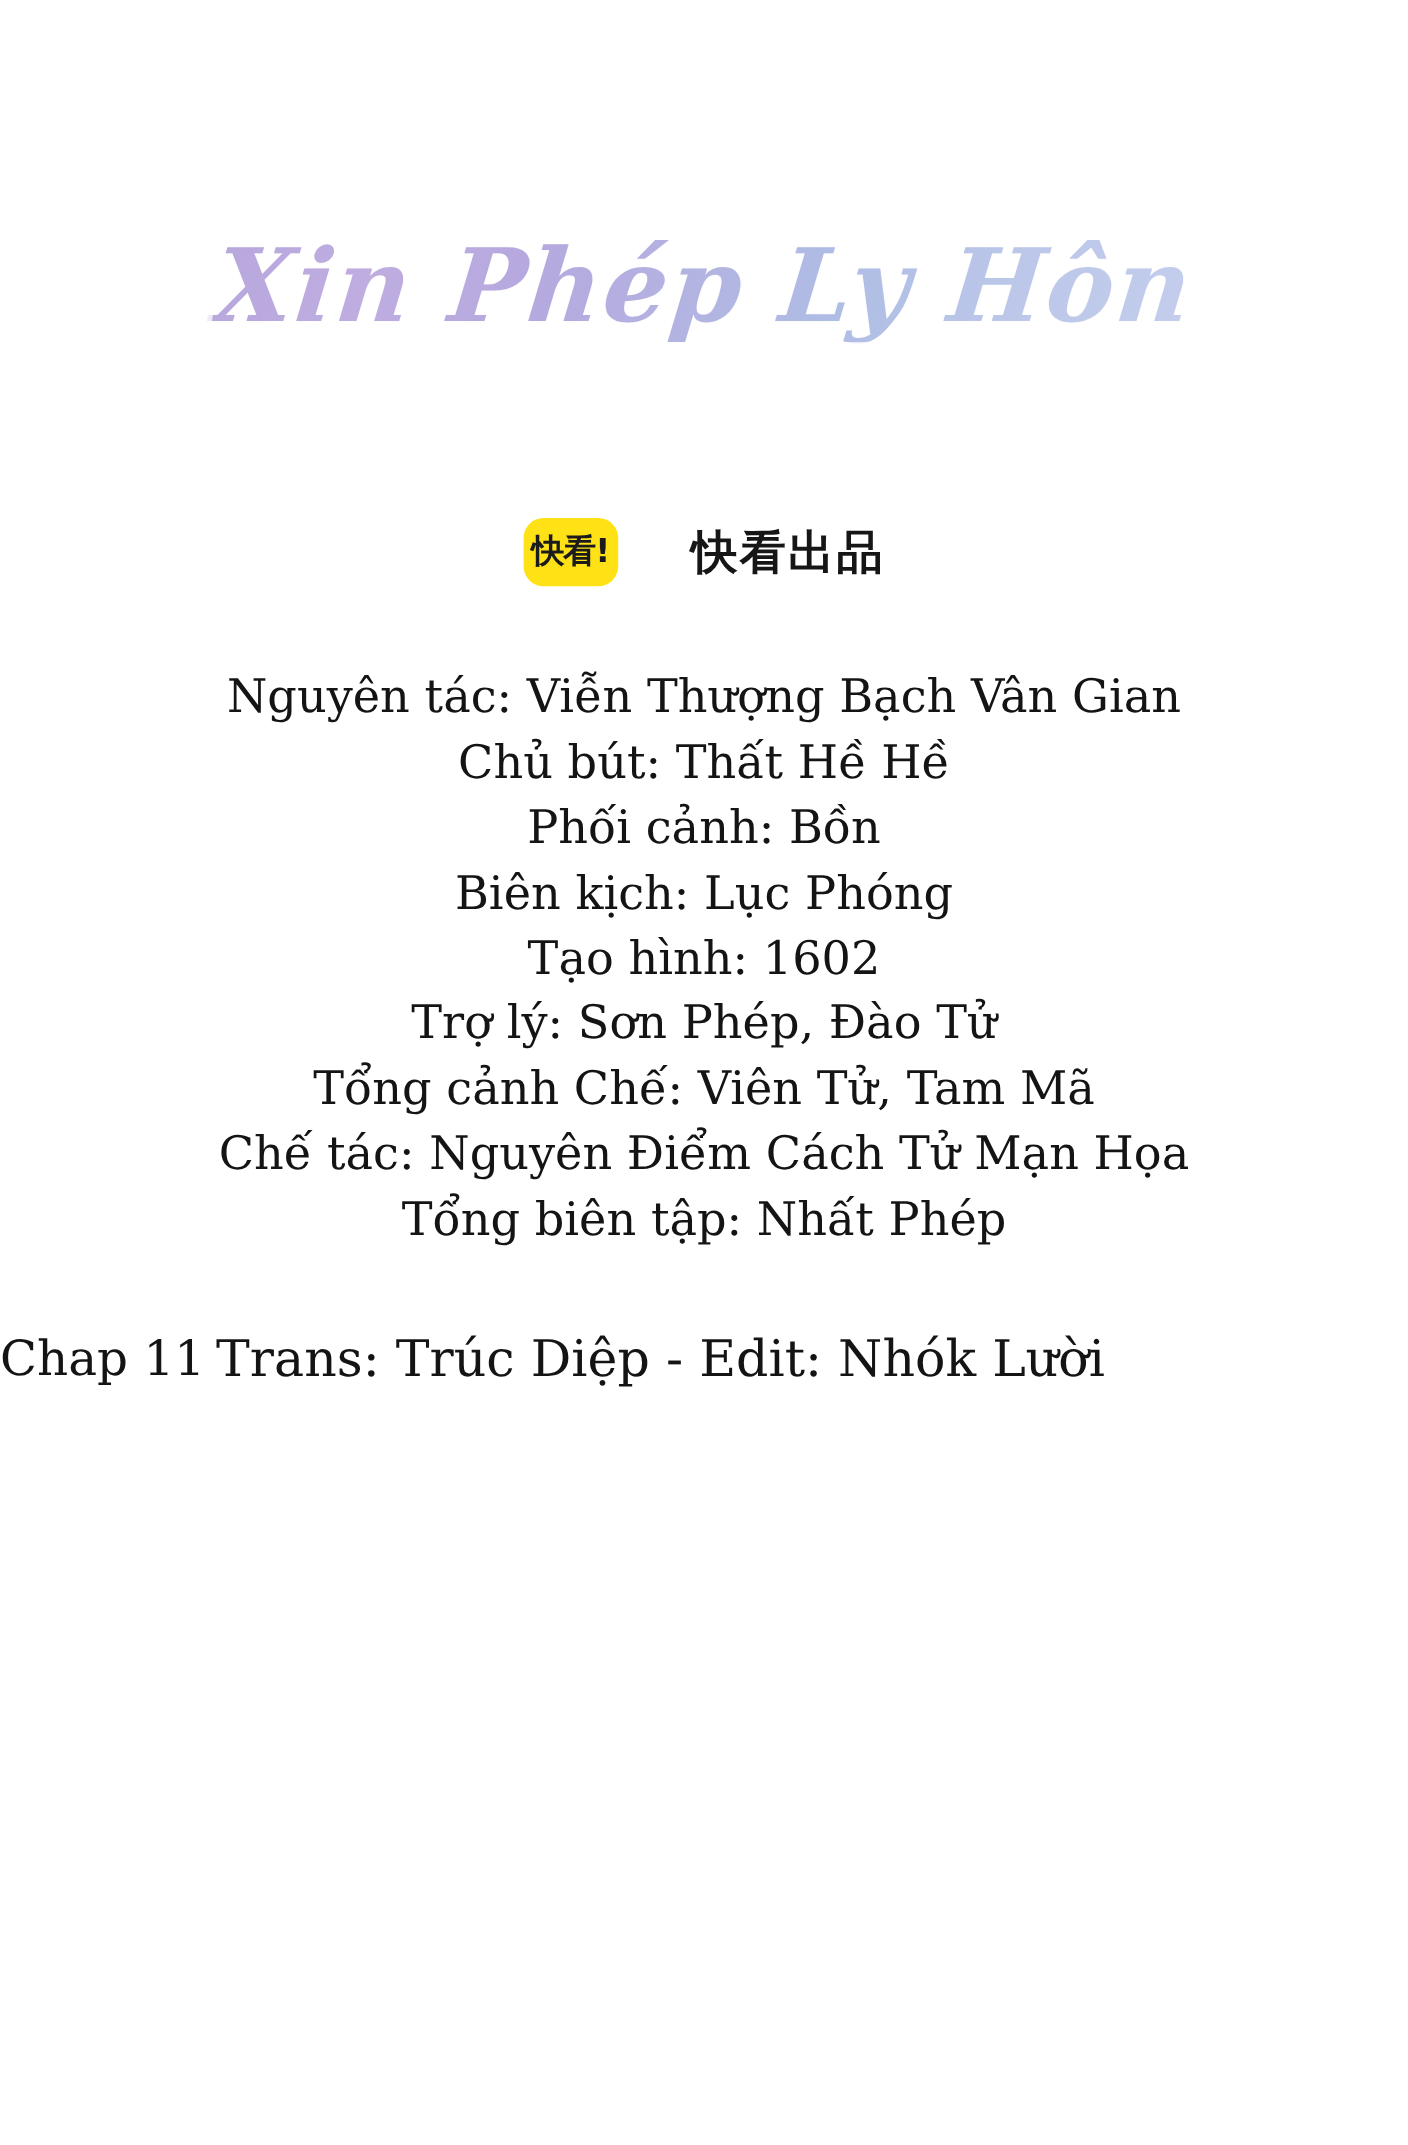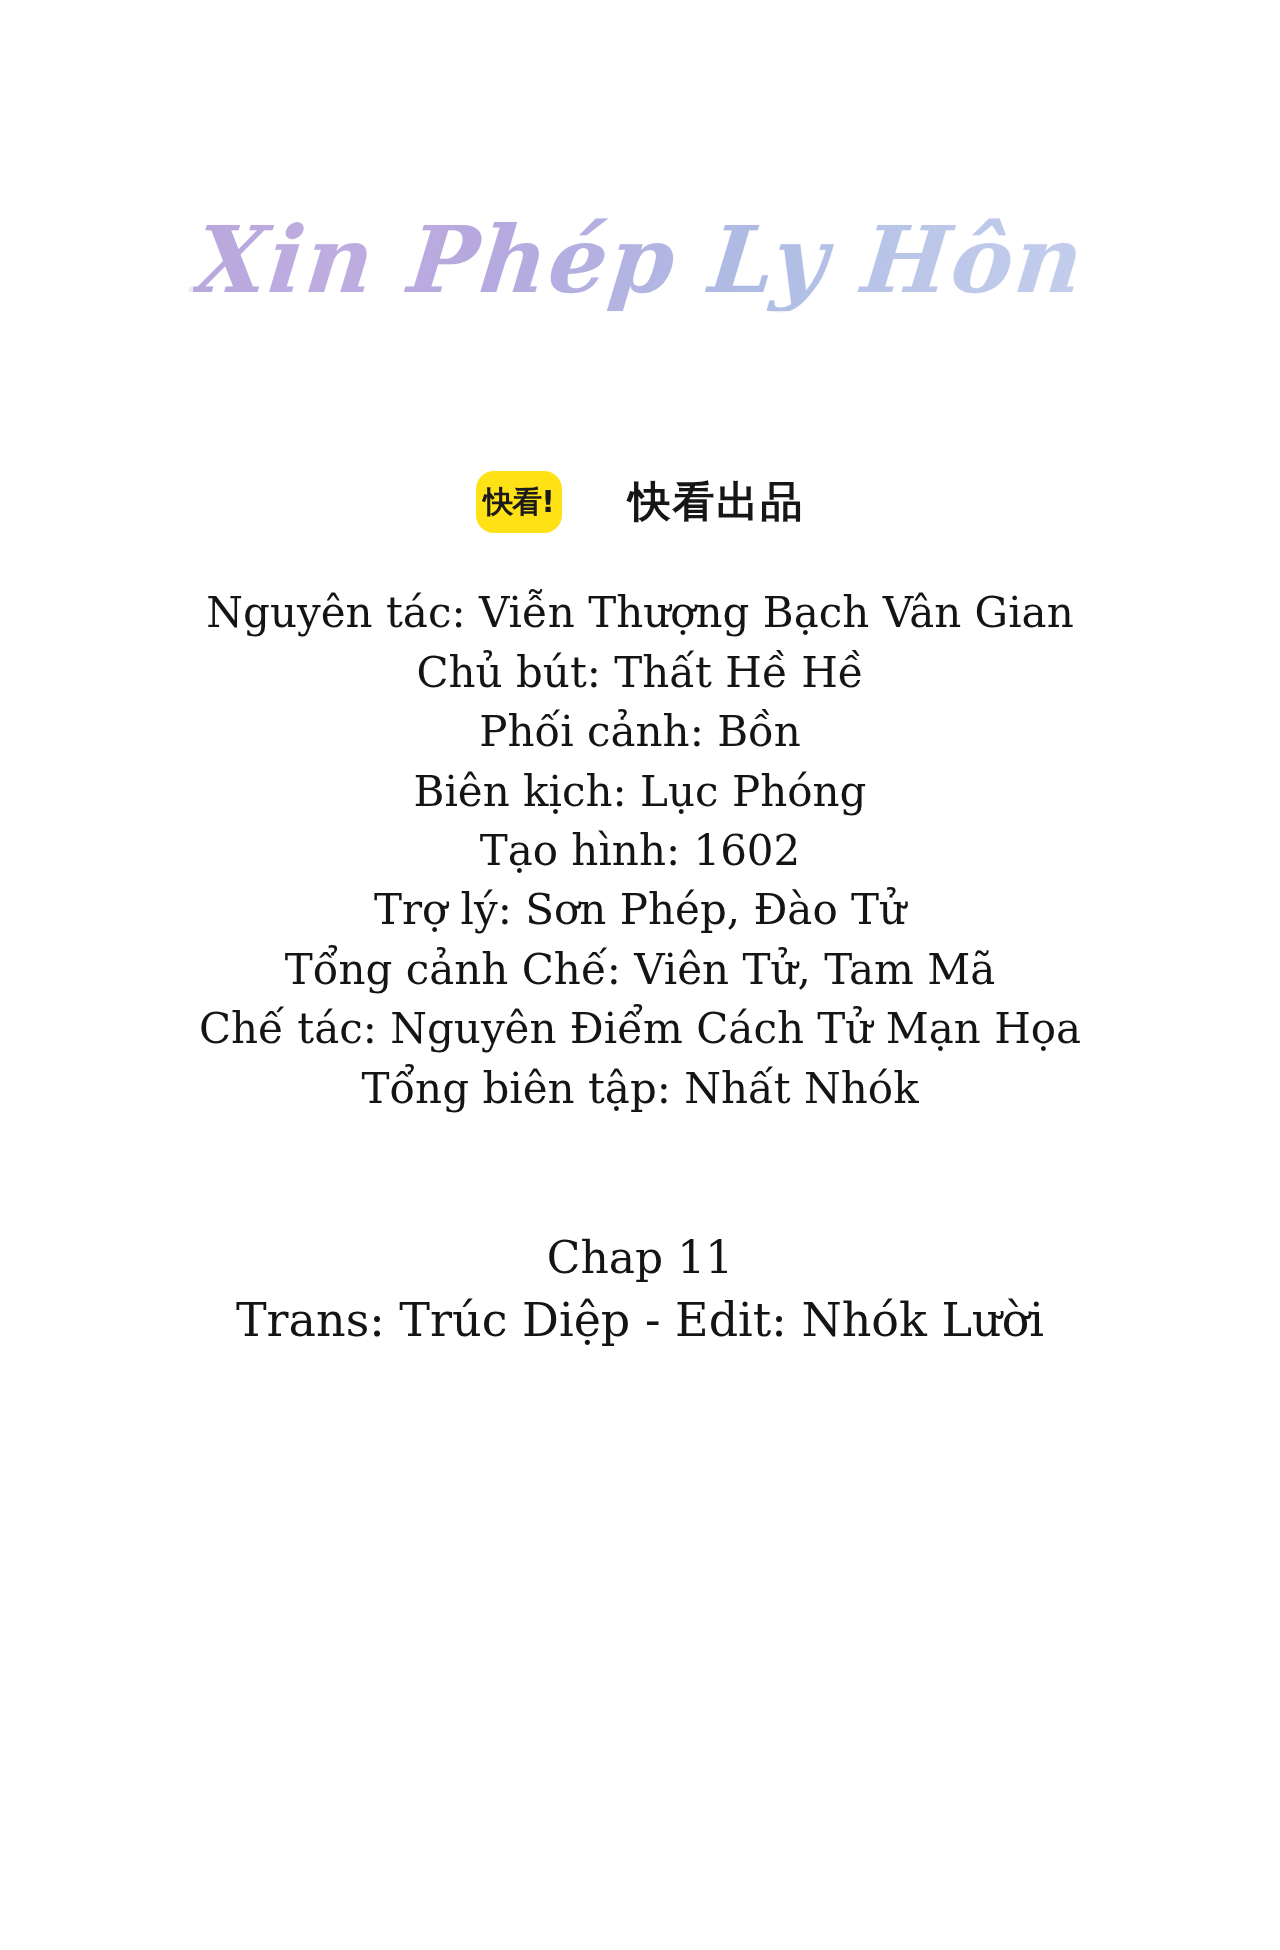--- a/index.html
+++ b/index.html
@@ -83,42 +83,42 @@
     font-family: "DejaVu Sans", sans-serif;
     font-weight: 700;
     font-size: 42px;
     color: #161616;
     letter-spacing: 2px;
     margin-left: 45px;
   }
 
   
   .credits {
-    margin-top: 52px;
+    margin-top: 72px;
     width: 100%;
     display: flex;
     flex-direction: column;
     align-items: center;
     gap: 4px;
   }
   .credit-line {
     font-family: "DejaVu Serif", serif;
     font-size: 42px;
     line-height: 1.32;
     color: #141414;
     text-align: center;
     white-space: nowrap;
   }
 
   
   .chapter-block {
-    margin-top: 116px;
+    margin-top: 72px;
     width: 100%;
     display: flex;
-    flex-direction: column;
+    flex-direction: row;
     align-items: center;
     gap: 10px;
   }
   .chapter-line {
     font-family: "DejaVu Serif", serif;
     font-size: 44px;
     color: #141414;
     text-align: center;
     white-space: nowrap;
   }
@@ -146,21 +146,21 @@
 
   <div class="credits">
     <div class="credit-line">Nguyên tác: Viễn Thượng Bạch Vân Gian</div>
     <div class="credit-line">Chủ bút: Thất Hề Hề</div>
     <div class="credit-line">Phối cảnh: Bồn</div>
     <div class="credit-line">Biên kịch: Lục Phóng</div>
     <div class="credit-line">Tạo hình: 1602</div>
     <div class="credit-line">Trợ lý: Sơn Phép, Đào Tử</div>
     <div class="credit-line">Tổng cảnh Chế: Viên Tử, Tam Mã</div>
     <div class="credit-line">Chế tác: Nguyên Điểm Cách Tử Mạn Họa</div>
-    <div class="credit-line">Tổng biên tập: Nhất Nhók</div>
+    <div class="credit-line">Tổng biên tập: Nhất Phép</div>
   </div>
 
   <div class="chapter-block">
     <div class="chapter-line">Chap 11</div>
     <div class="team-line">Trans: Trúc Diệp - Edit: Nhók Lười</div>
   </div>
 
 </div>
 
 </body></html>

